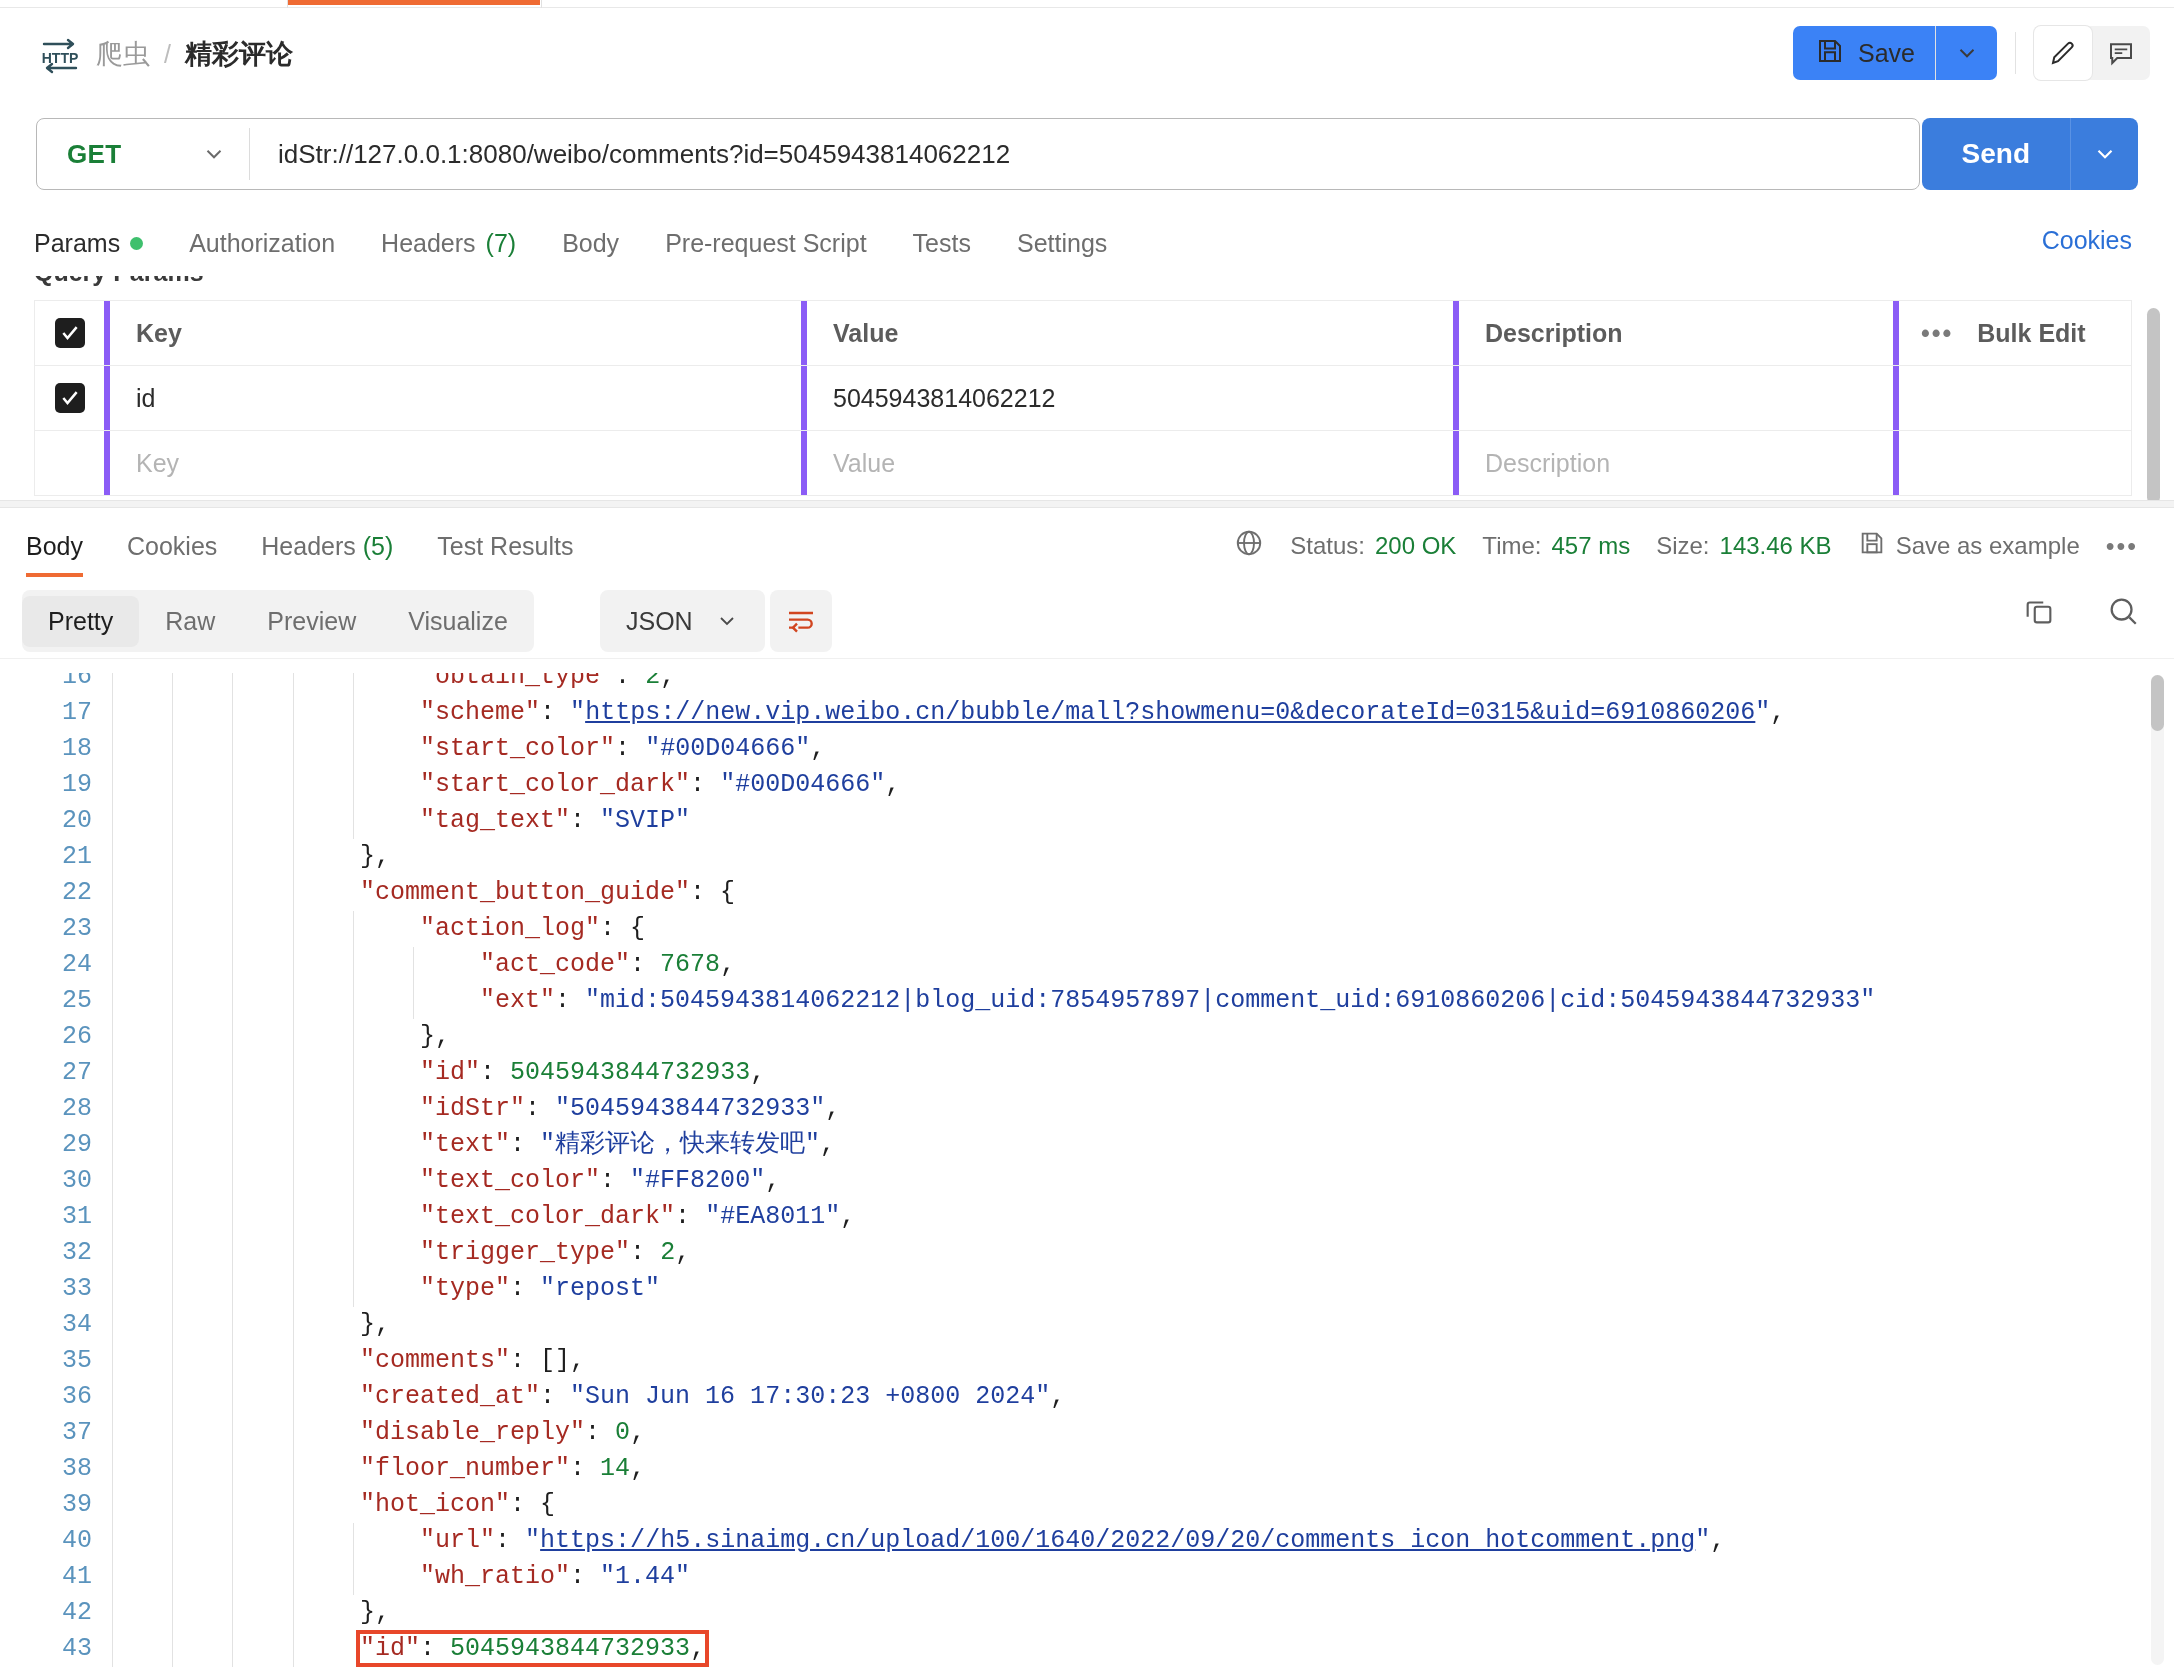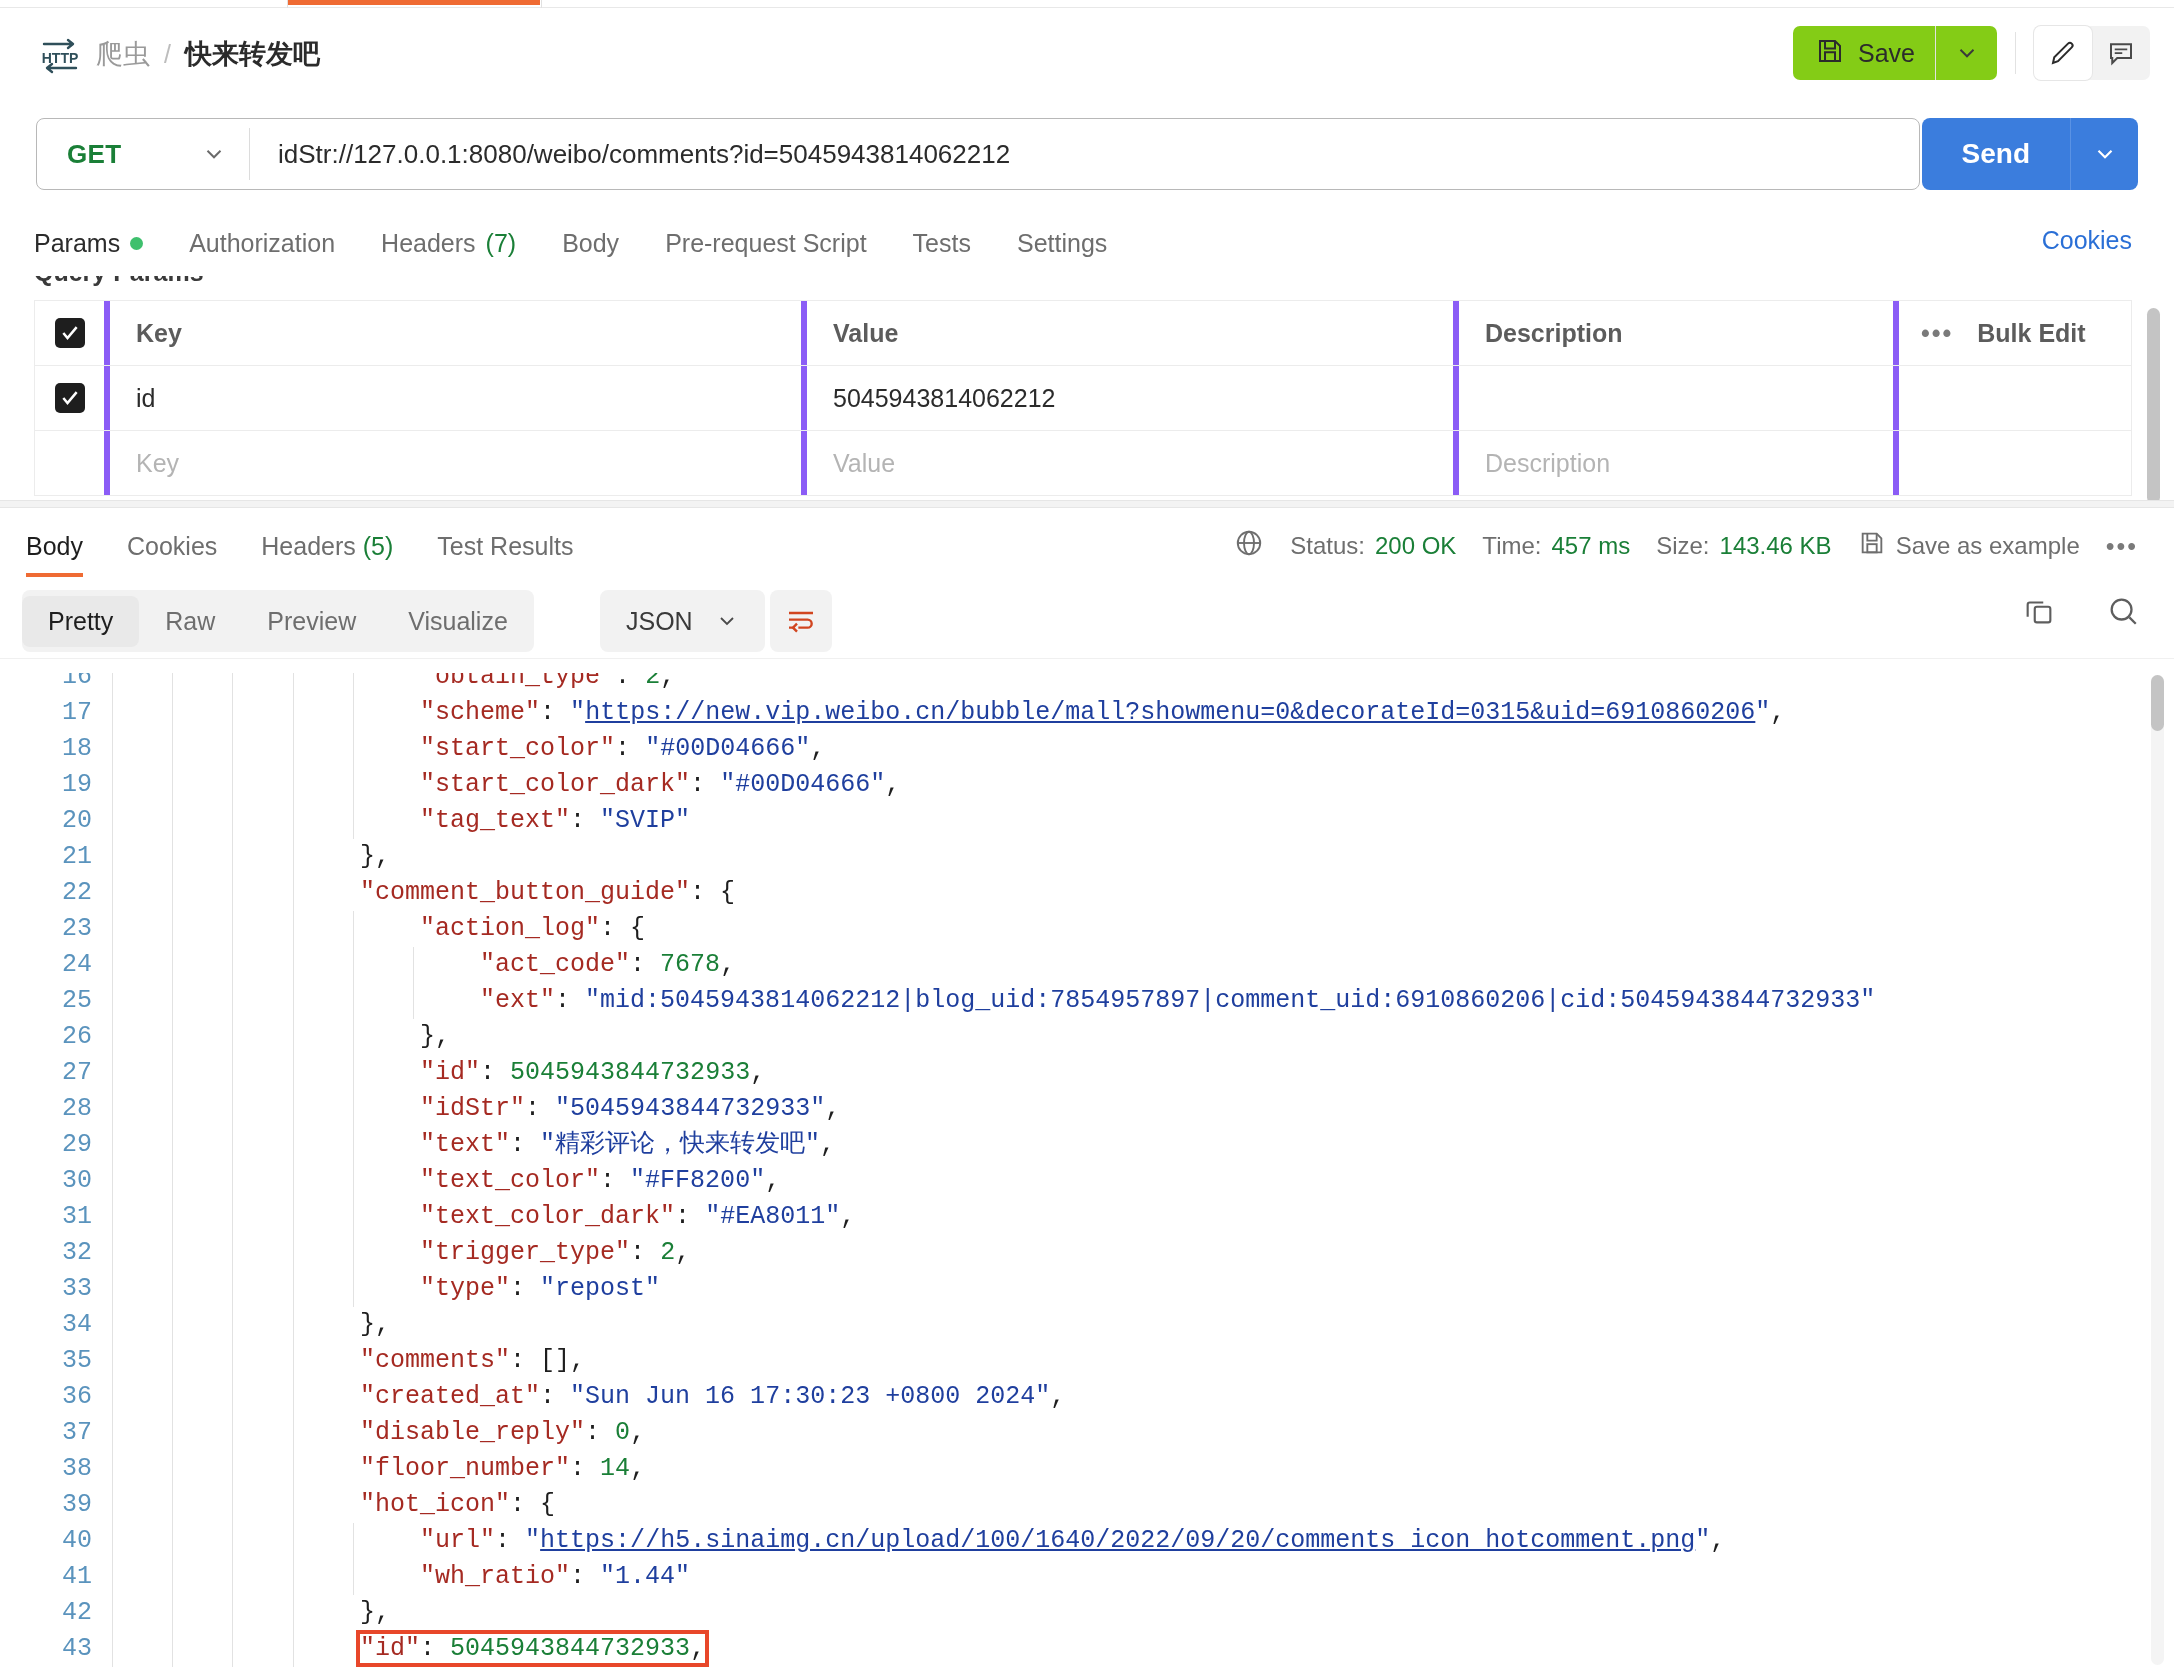--- a/index.html
+++ b/index.html
@@ -20,21 +20,21 @@
   
   .title-row { position:absolute; top:8px; left:0; width:2174px; height:90px; }
   .breadcrumb { position:absolute; left:38px; top:24px; display:flex; align-items:center; gap:14px; }
   .http-badge { width:44px; height:44px; position:relative; display:inline-block; }
   .http-badge svg { display:block; }
   .crumb-parent { font-size:27px; color:#9a9a9a; font-family:"Liberation Sans", sans-serif; }
   .crumb-sep { font-size:25px; color:#bdbdbd; }
   .crumb-current { font-size:27px; color:#2b2b2b; font-weight:700; }
 
   .title-actions { position:absolute; right:24px; top:18px; display:flex; align-items:center; gap:0; }
-  .save-group { display:flex; align-items:stretch; background:#84cc16; border-radius:7px; overflow:hidden; height:54px; }
+  .save-group { display:flex; align-items:stretch; background:#3b82f6; border-radius:7px; overflow:hidden; height:54px; }
   .save-btn { display:flex; align-items:center; gap:13px; padding:0 20px 0 22px; cursor:pointer; }
   .save-btn .lbl { font-size:25px; color:#2b2b2b; }
   .save-caret { width:62px; display:flex; align-items:center; justify-content:center; border-left:1px solid #e2e2e2; cursor:pointer; }
   .vsep { width:1px; height:42px; background:#e2e2e2; margin:0 18px; align-self:center; }
   .icon-group { display:flex; align-items:center; background:#f2f2f2; border-radius:7px; height:54px; }
   .icon-btn { width:58px; height:54px; display:flex; align-items:center; justify-content:center; cursor:pointer; border-radius:7px; }
   .icon-btn.raised { background:#ffffff; box-shadow:0 0 0 1px #e6e6e6; }
 
   
   .urlbar { position:absolute; top:118px; left:36px; width:1884px; height:72px; border:1px solid #b8b8b8; border-radius:8px; display:flex; align-items:center; background:#fff; }
@@ -131,21 +131,21 @@
     <div class="breadcrumb">
       <span class="http-badge">
         <svg width="44" height="44" viewBox="0 0 44 44">
           <path d="M6 12 H34 M30 8 L35 12 L30 16" stroke="#2f4f5a" stroke-width="2.4" fill="none" stroke-linecap="round" stroke-linejoin="round"></path>
           <path d="M38 36 H10 M14 32 L9 36 L14 40" stroke="#2f4f5a" stroke-width="2.4" fill="none" stroke-linecap="round" stroke-linejoin="round"></path>
           <text x="22" y="31" font-family="Liberation Sans, sans-serif" font-size="14" font-weight="700" fill="#2f4f5a" text-anchor="middle">HTTP</text>
         </svg>
       </span>
       <span class="crumb-parent">爬虫</span>
       <span class="crumb-sep">/</span>
-      <span class="crumb-current">快来转发吧</span>
+      <span class="crumb-current">精彩评论</span>
     </div>
 
     <div class="title-actions">
       <div class="save-group">
         <div class="save-btn">
           <span>
             <svg width="30" height="30" viewBox="0 0 24 24" fill="none" stroke="#2b2b2b" stroke-width="1.6">
               <path d="M4 4h12l4 4v12H4z"></path>
                 <path d="M8 4v6h8V4"></path>
                 <rect x="8" y="13" width="8" height="7"></rect>

